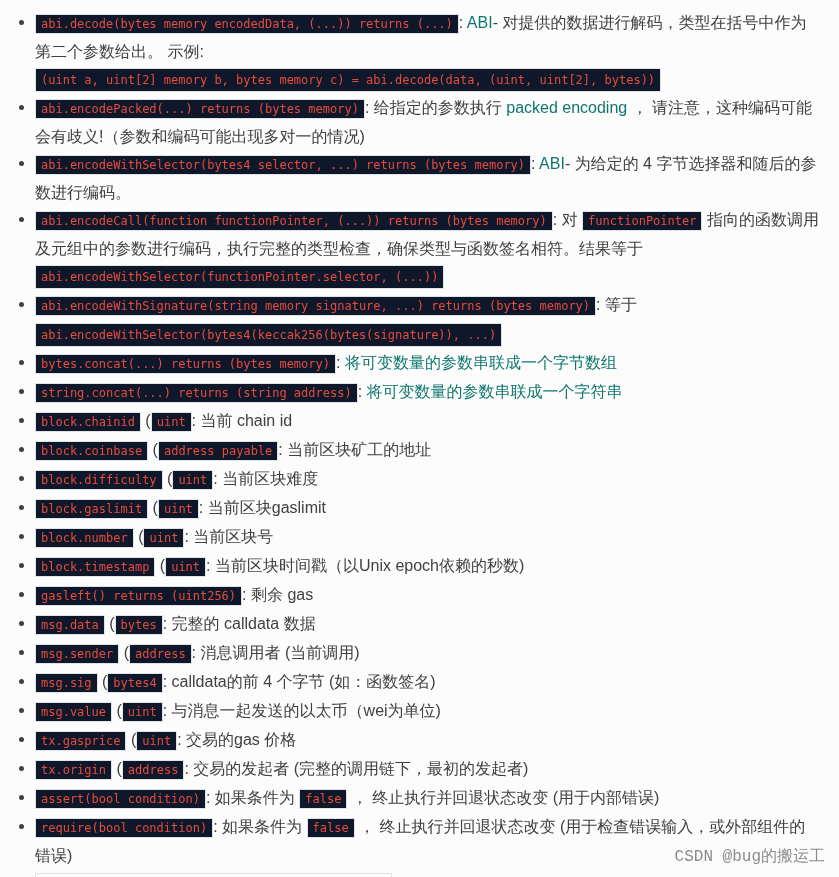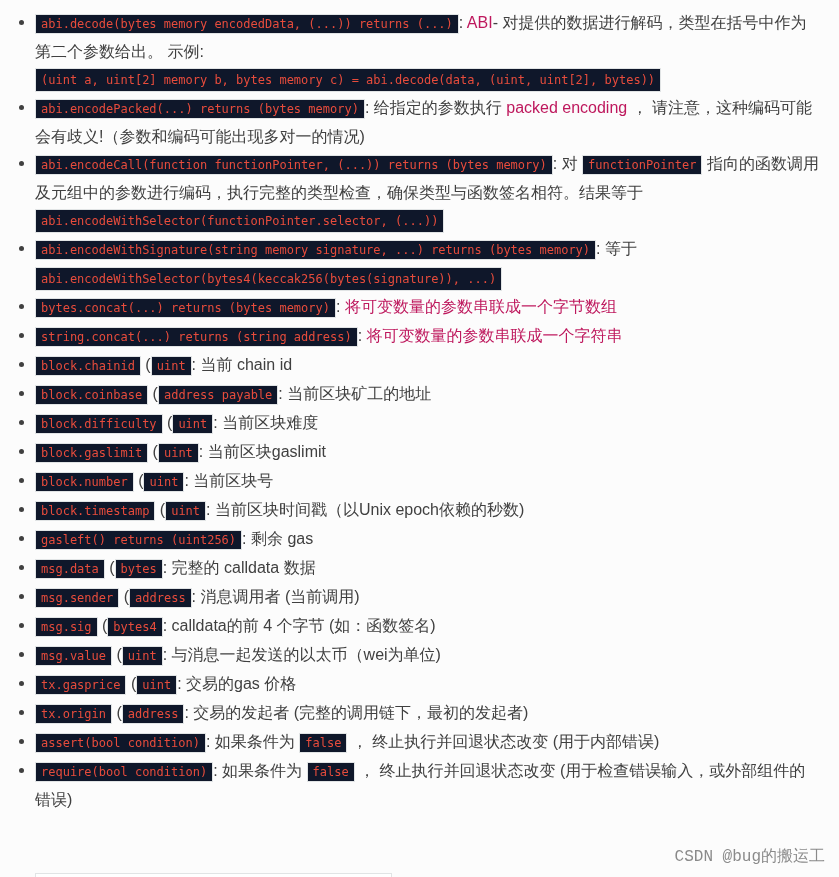--- a/index.html
+++ b/index.html
@@ -38,21 +38,21 @@
     border: 1px solid #e1e4e5;
     padding: 2px 5px;
     white-space: nowrap;
   }
   .block-code {
     display: inline-block;
     line-height: 18px;
     margin: 2px 0 2px 0;
   }
   a.link { color: #2980b9; color: #1f3a93; text-decoration: none; }
-  a.link.blue { color: #be185d; }
+  a.link.blue { color: #0f766e; }
   .watermark {
     position: absolute;
     right: 14px; bottom: 10px;
     color: #8a8a8a;
     font-size: 16px;
     font-family: Liberation Mono, monospace;
   }
   .cut-row {
     position: absolute; left: 35px; bottom: -6px;
     width: 355px; height: 8px;
@@ -62,20 +62,23 @@
 </head>
 <body>
 
 <ul class="doc-list">
   <li>
     <code>abi.decode(bytes memory encodedData, (...)) returns (...)</code><span>: </span><a class="link blue">ABI</a><span>- 对提供的数据进行解码，类型在括号中作为第二个参数给出。 示例:</span><br>
     <code class="block-code">(uint a, uint[2] memory b, bytes memory c) = abi.decode(data, (uint, uint[2], bytes))</code>
   </li>
   <li>
     <code>abi.encodePacked(...) returns (bytes memory)</code><span>: </span><span>给指定的参数执行 </span><a class="link blue">packed encoding</a><span> ， 请注意，这种编码可能会有歧义!（参数和编码可能出现多对一的情况)</span>
+  </li>
+  <li>
+    <code>abi.encodeWithSelector(bytes4 selector, ...) returns (bytes memory)</code><span>: </span><a class="link blue">ABI</a><span>- 为给定的 4 字节选择器和随后的参数进行编码。</span>
   </li>
   <li>
     <code>abi.encodeCall(function functionPointer, (...)) returns (bytes memory)</code><span>: </span><span>对 </span><code>functionPointer</code><span> 指向的函数调用及元组中的参数进行编码，执行完整的类型检查，确保类型与函数签名相符。结果等于</span><br>
     <code class="block-code">abi.encodeWithSelector(functionPointer.selector, (...))</code>
   </li>
   <li>
     <code>abi.encodeWithSignature(string memory signature, ...) returns (bytes memory)</code><span>: </span><span>等于</span><br>
     <code class="block-code">abi.encodeWithSelector(bytes4(keccak256(bytes(signature)), ...)</code>
   </li>
   <li>

